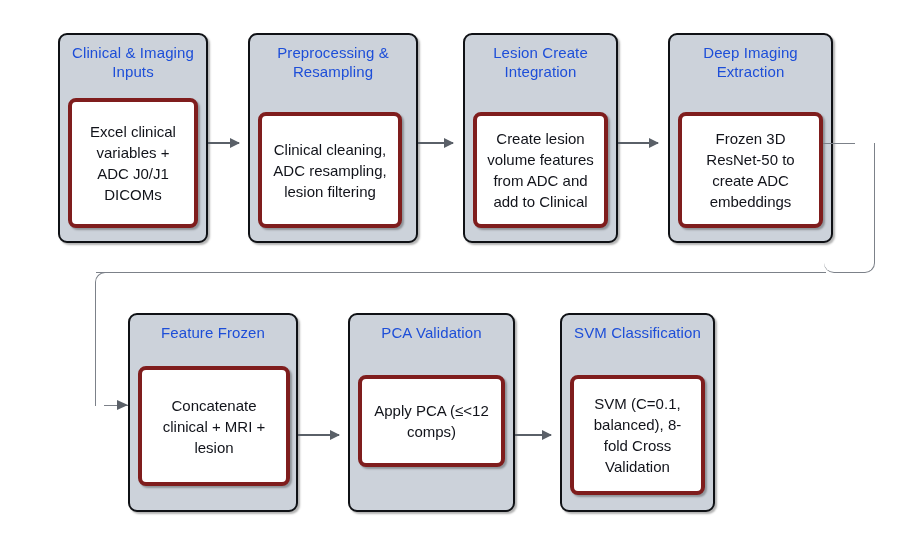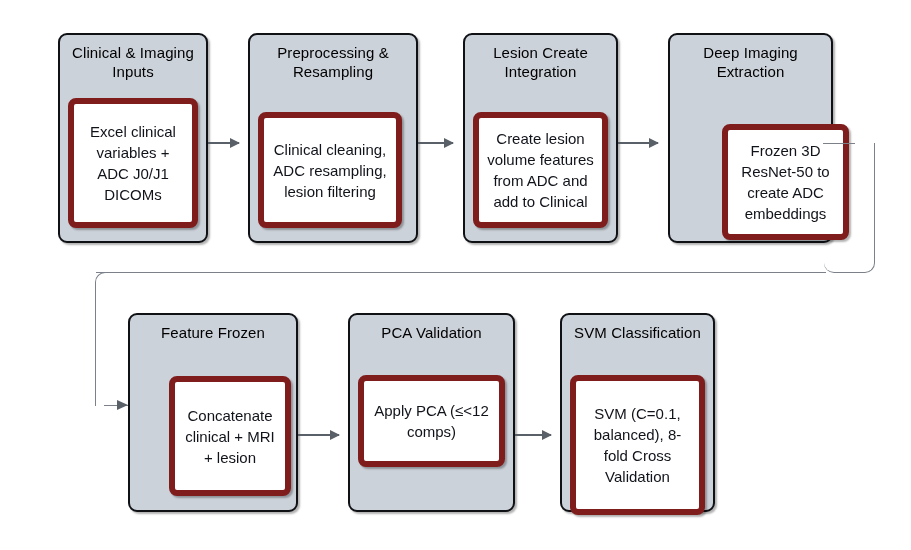--- a/index.html
+++ b/index.html
@@ -28,29 +28,29 @@
     display: flex;
     flex-direction: column;
     align-items: center;
   }
   .stage-title {
     box-sizing: border-box;
     width: 100%;
     text-align: center;
     font-size: 15px;
     line-height: 19px;
-    color: #000000;
+    color: #1d4ed8;
     padding: 8px 6px 0 6px;
     letter-spacing: 0.1px;
   }
   .stage-body {
     position: absolute;
     box-sizing: border-box;
     background: #ffffff;
-    border: 6px solid #7f1d1d;
+    border: 4px solid #7f1d1d;
     border-radius: 8px;
     box-shadow: 2px 2px 2px rgba(0,0,0,0.30);
     display: flex;
     align-items: center;
     justify-content: center;
     text-align: center;
     font-size: 15px;
     line-height: 21px;
     color: #11131a;
     padding: 4px 8px;
@@ -131,49 +131,49 @@
   </div>
   <div class="stage-body" style="left:473px; top:112px; width:135px; height:116px;">
     <span>Create lesion volume features from ADC and add to Clinical</span>
   </div>
 
   <div class="arrow" style="left:618px; top:142px; width:40px;"></div>
 
   <div class="stage" style="left:668px; top:33px; width:165px; height:210px;">
     <div class="stage-title">Deep Imaging Extraction</div>
   </div>
-  <div class="stage-body" style="left:678px; top:124px; width:127px; height:116px;margin-left:44px;">
+  <div class="stage-body" style="left:678px; top:112px; width:145px; height:116px;">
     <span>Frozen 3D ResNet-50 to create ADC embeddings</span>
   </div>
 
   <div class="elbow-cap" style="left:823px; top:143px; width:32px;"></div>
   <div class="elbow" style="left:824px; top:143px; width:51px; height:130px;"></div>
   <div class="elbow-cap" style="left:96px; top:272px; width:730px;"></div>
   <div class="elbow-left" style="left:95px; top:272px; width:40px; height:134px;"></div>
   <div class="elbow-cap" style="left:104px; top:405px; width:24px;"></div>
   <div class="elbow-arrowhead" style="left:117px; top:400px;"></div>
 
   <div class="stage" style="left:128px; top:313px; width:170px; height:199px;">
     <div class="stage-title">Feature Frozen</div>
   </div>
-  <div class="stage-body" style="left:138px; top:376px; width:122px; height:120px;margin-left:31px;">
+  <div class="stage-body" style="left:138px; top:366px; width:152px; height:120px;">
     <span>Concatenate clinical + MRI + lesion</span>
   </div>
 
   <div class="arrow" style="left:298px; top:434px; width:41px;"></div>
 
   <div class="stage" style="left:348px; top:313px; width:167px; height:199px;">
     <div class="stage-title">PCA Validation</div>
   </div>
   <div class="stage-body" style="left:358px; top:375px; width:147px; height:92px;">
     <span>Apply PCA (≤&lt;12 comps)</span>
   </div>
 
   <div class="arrow" style="left:515px; top:434px; width:36px;"></div>
 
   <div class="stage" style="left:560px; top:313px; width:155px; height:199px;">
     <div class="stage-title">SVM Classification</div>
   </div>
-  <div class="stage-body" style="left:570px; top:375px; width:135px; height:140px;">
+  <div class="stage-body" style="left:570px; top:375px; width:135px; height:120px;">
     <span>SVM (C=0.1, balanced), 8-fold Cross Validation</span>
   </div>
 
 </div>
 
 </body></html>

